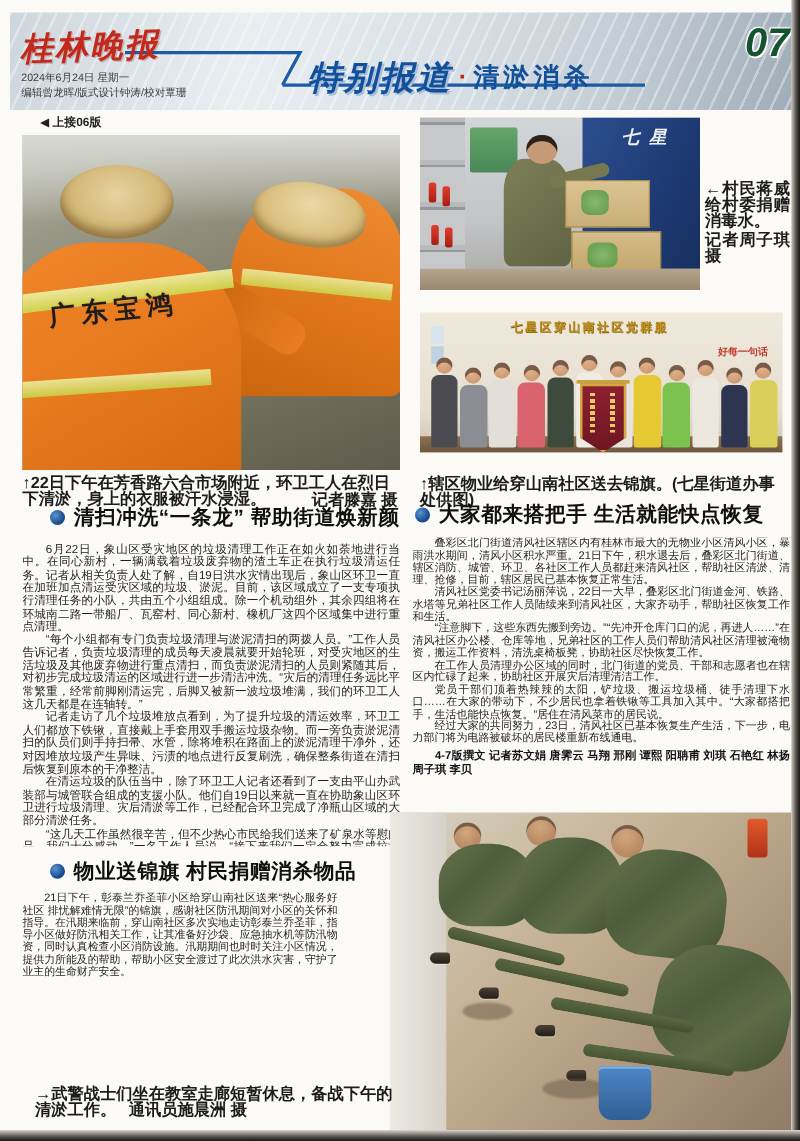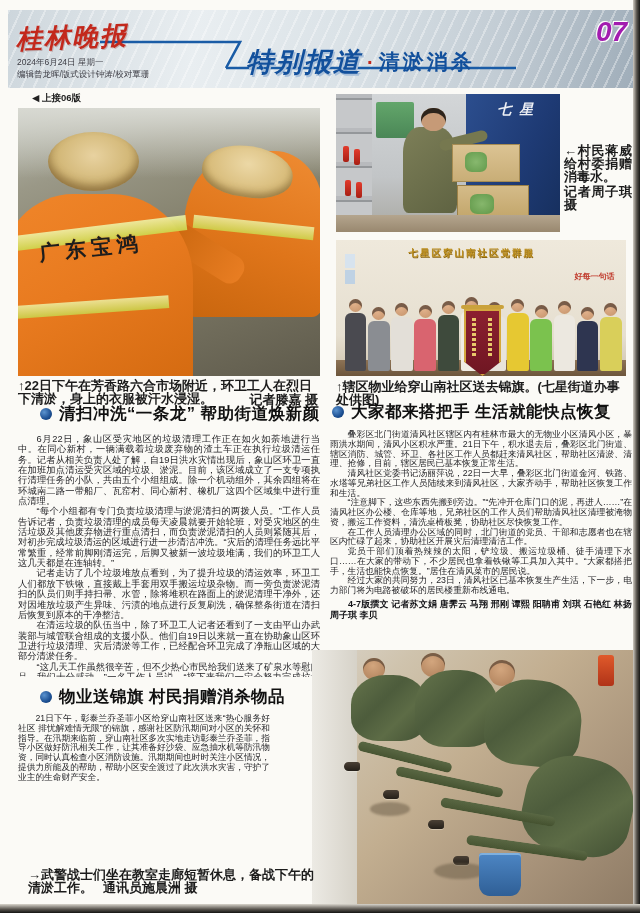--- a/index.html
+++ b/index.html
@@ -23,22 +23,22 @@
     font-style:italic; color:#c3281c; letter-spacing:2px; transform:rotate(-2deg);
     text-shadow:1px 1px 0 rgba(120,20,10,.25); z-index:5; }
   .dateline   { position:absolute; left:17px; top:57px; font-size:8.5px; color:#3c3c44; z-index:5; }
   .editorline { position:absolute; left:17px; top:69px; font-size:8.5px; color:#3c3c44; z-index:5; }
   .sec-lines  { position:absolute; left:0; top:0; width:640px; height:95px; z-index:4; }
   .sec-title  { position:absolute; left:246px; top:44px; display:flex; align-items:center; z-index:5; }
   .sec-main { font-size:27px; font-weight:bold; font-style:italic; color:#12509c;
     letter-spacing:2px; text-shadow:1.5px 1.5px 0 #a8bfd9; }
   .sec-dot  { font-size:20px; font-weight:bold; color:#c3281c; margin:0 5px; }
   .sec-sub  { font-size:21px; font-weight:bold; color:#12509c; letter-spacing:3px; }
-  .page-no  { position:absolute; left:596px; top:16px; font-size:28px; font-weight:800;
-    font-style:italic; color:#a21caf; z-index:5;
+  .page-no  { position:absolute; left:596px; top:16px; font-size:32px; font-weight:800;
+    font-style:italic; color:#14532d; z-index:5;
     text-shadow:0 0 2px #fff,0 0 2px #fff,1px 1px 0 #fff,-1px -1px 0 #fff; }
   .continued { position:absolute; left:32px; top:92px; font-size:9.5px; font-weight:bold; color:#222; }
 
   
   .caption { font-size:13px; font-weight:bold; color:#1c1c1c; line-height:13px; }
   .credit  { font-weight:bold; }
   .headline { position:absolute; display:flex; align-items:center; gap:7px; }
   .headline .dot { width:12px; height:12px; border-radius:50%; flex:0 0 auto;
     background:radial-gradient(circle at 35% 35%, #5b93cf 0%, #1c4f92 60%, #0e3467 100%); }
   .headline .hl-text { font-size:16.5px; font-weight:bold; color:#101010; letter-spacing:.5px; white-space:nowrap;text-align:right; }
@@ -109,21 +109,21 @@
   .box-label { position:absolute; left:18%; top:22%; width:34%; height:52%;
     background:radial-gradient(#7ab86a,#4e9441); border-radius:30%; opacity:.85; }
   .ph-floor { position:absolute; left:0; top:88%; width:100%; height:12%;
     background:linear-gradient(#b4a58e,#99886f); }
 
   
   .cap-donation { position:absolute; left:564px; top:144px; width:68px; text-align:justify; }
   .cap-donation .credit { display:block; margin-top:2px; }
 
   
-  .ph-banner { left:336px; top:240px; width:290px; height:136px;
+  .ph-banner { left:336px; top:250px; width:290px; height:112px;
     background:linear-gradient(#efe9dc 0%,#e6dfd0 70%,#cdc2ad 100%); }
   .wall-gold { position:absolute; left:25%; top:5%; font-size:9.5px; font-weight:bold;
     color:#bd8f1f; letter-spacing:2px; text-shadow:.5px .5px 0 #8a6512; }
   .wall-red { position:absolute; right:4%; top:23%; font-size:8px; font-weight:bold; color:#c0392b; }
   .poster { position:absolute; width:10px; height:14px; background:#d7e3ee; box-shadow:0 16px 0 #bfd2e4; }
   .person { position:absolute; bottom:4%; width:7.5%; }
   .person .p-head { margin:0 auto; width:13px; height:13px; border-radius:50%;
     background:radial-gradient(circle at 40% 35%,#e2b28c,#c4926a); box-shadow:inset 0 4px 0 rgba(40,30,25,.55); }
   .person .p-body { margin:1px auto 0; width:100%; border-radius:6px 6px 2px 2px; }
   .pennant-wrap { position:absolute; left:44%; top:48%; width:13%; height:52%; }

